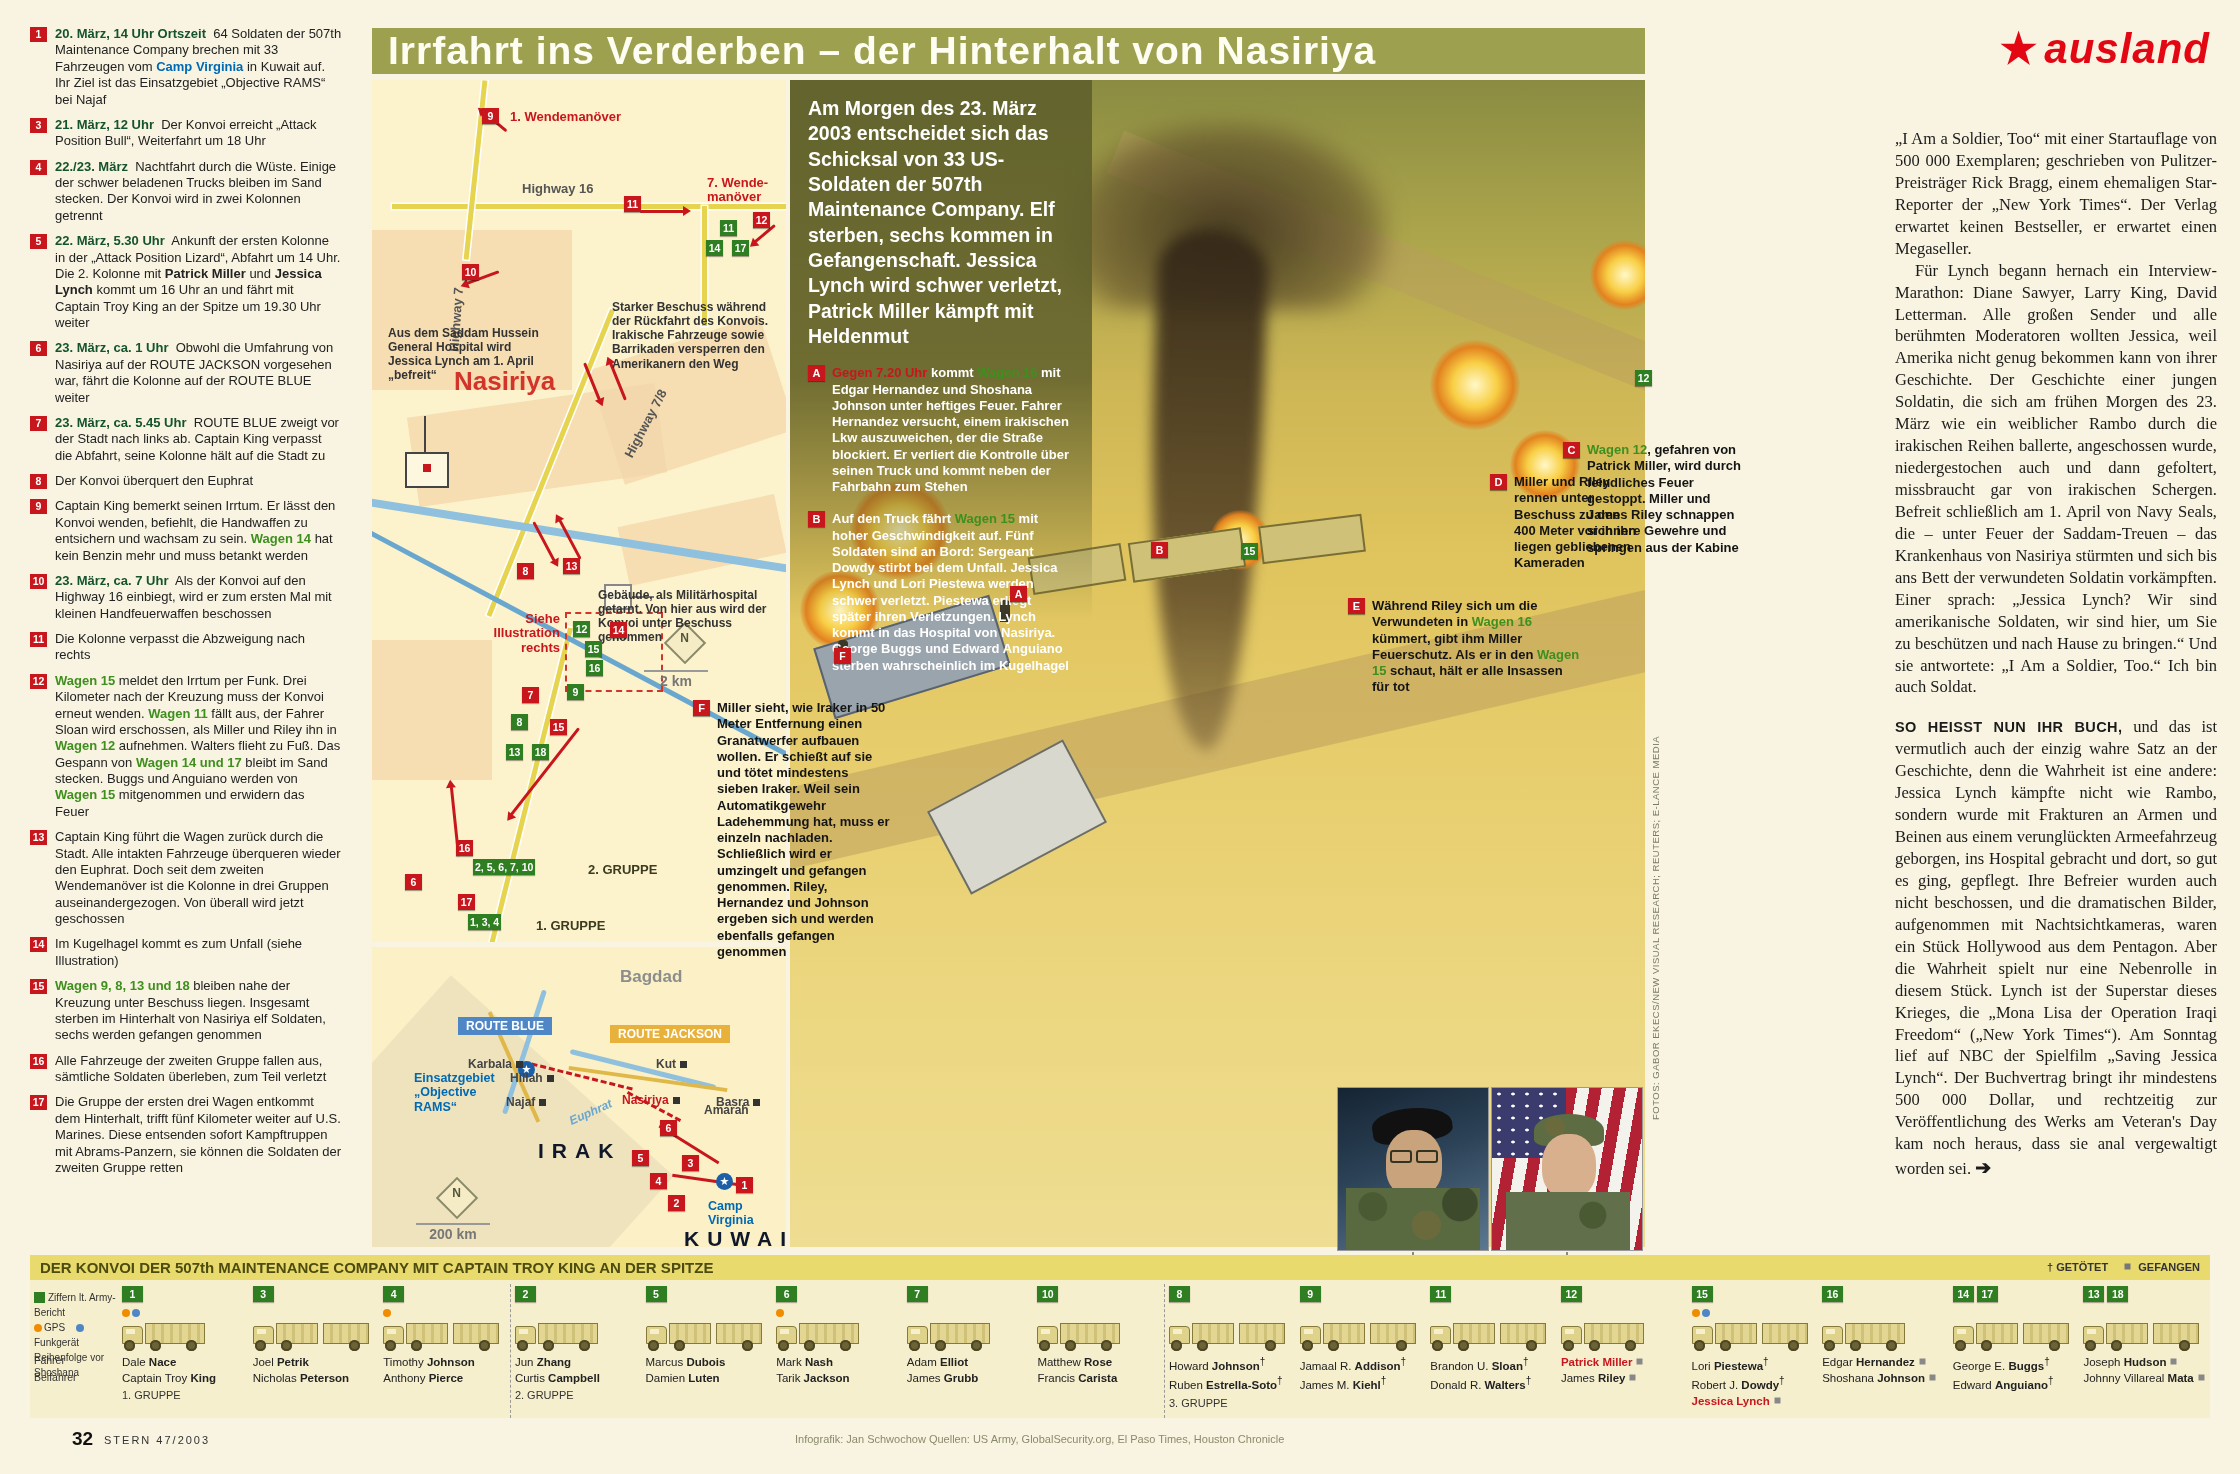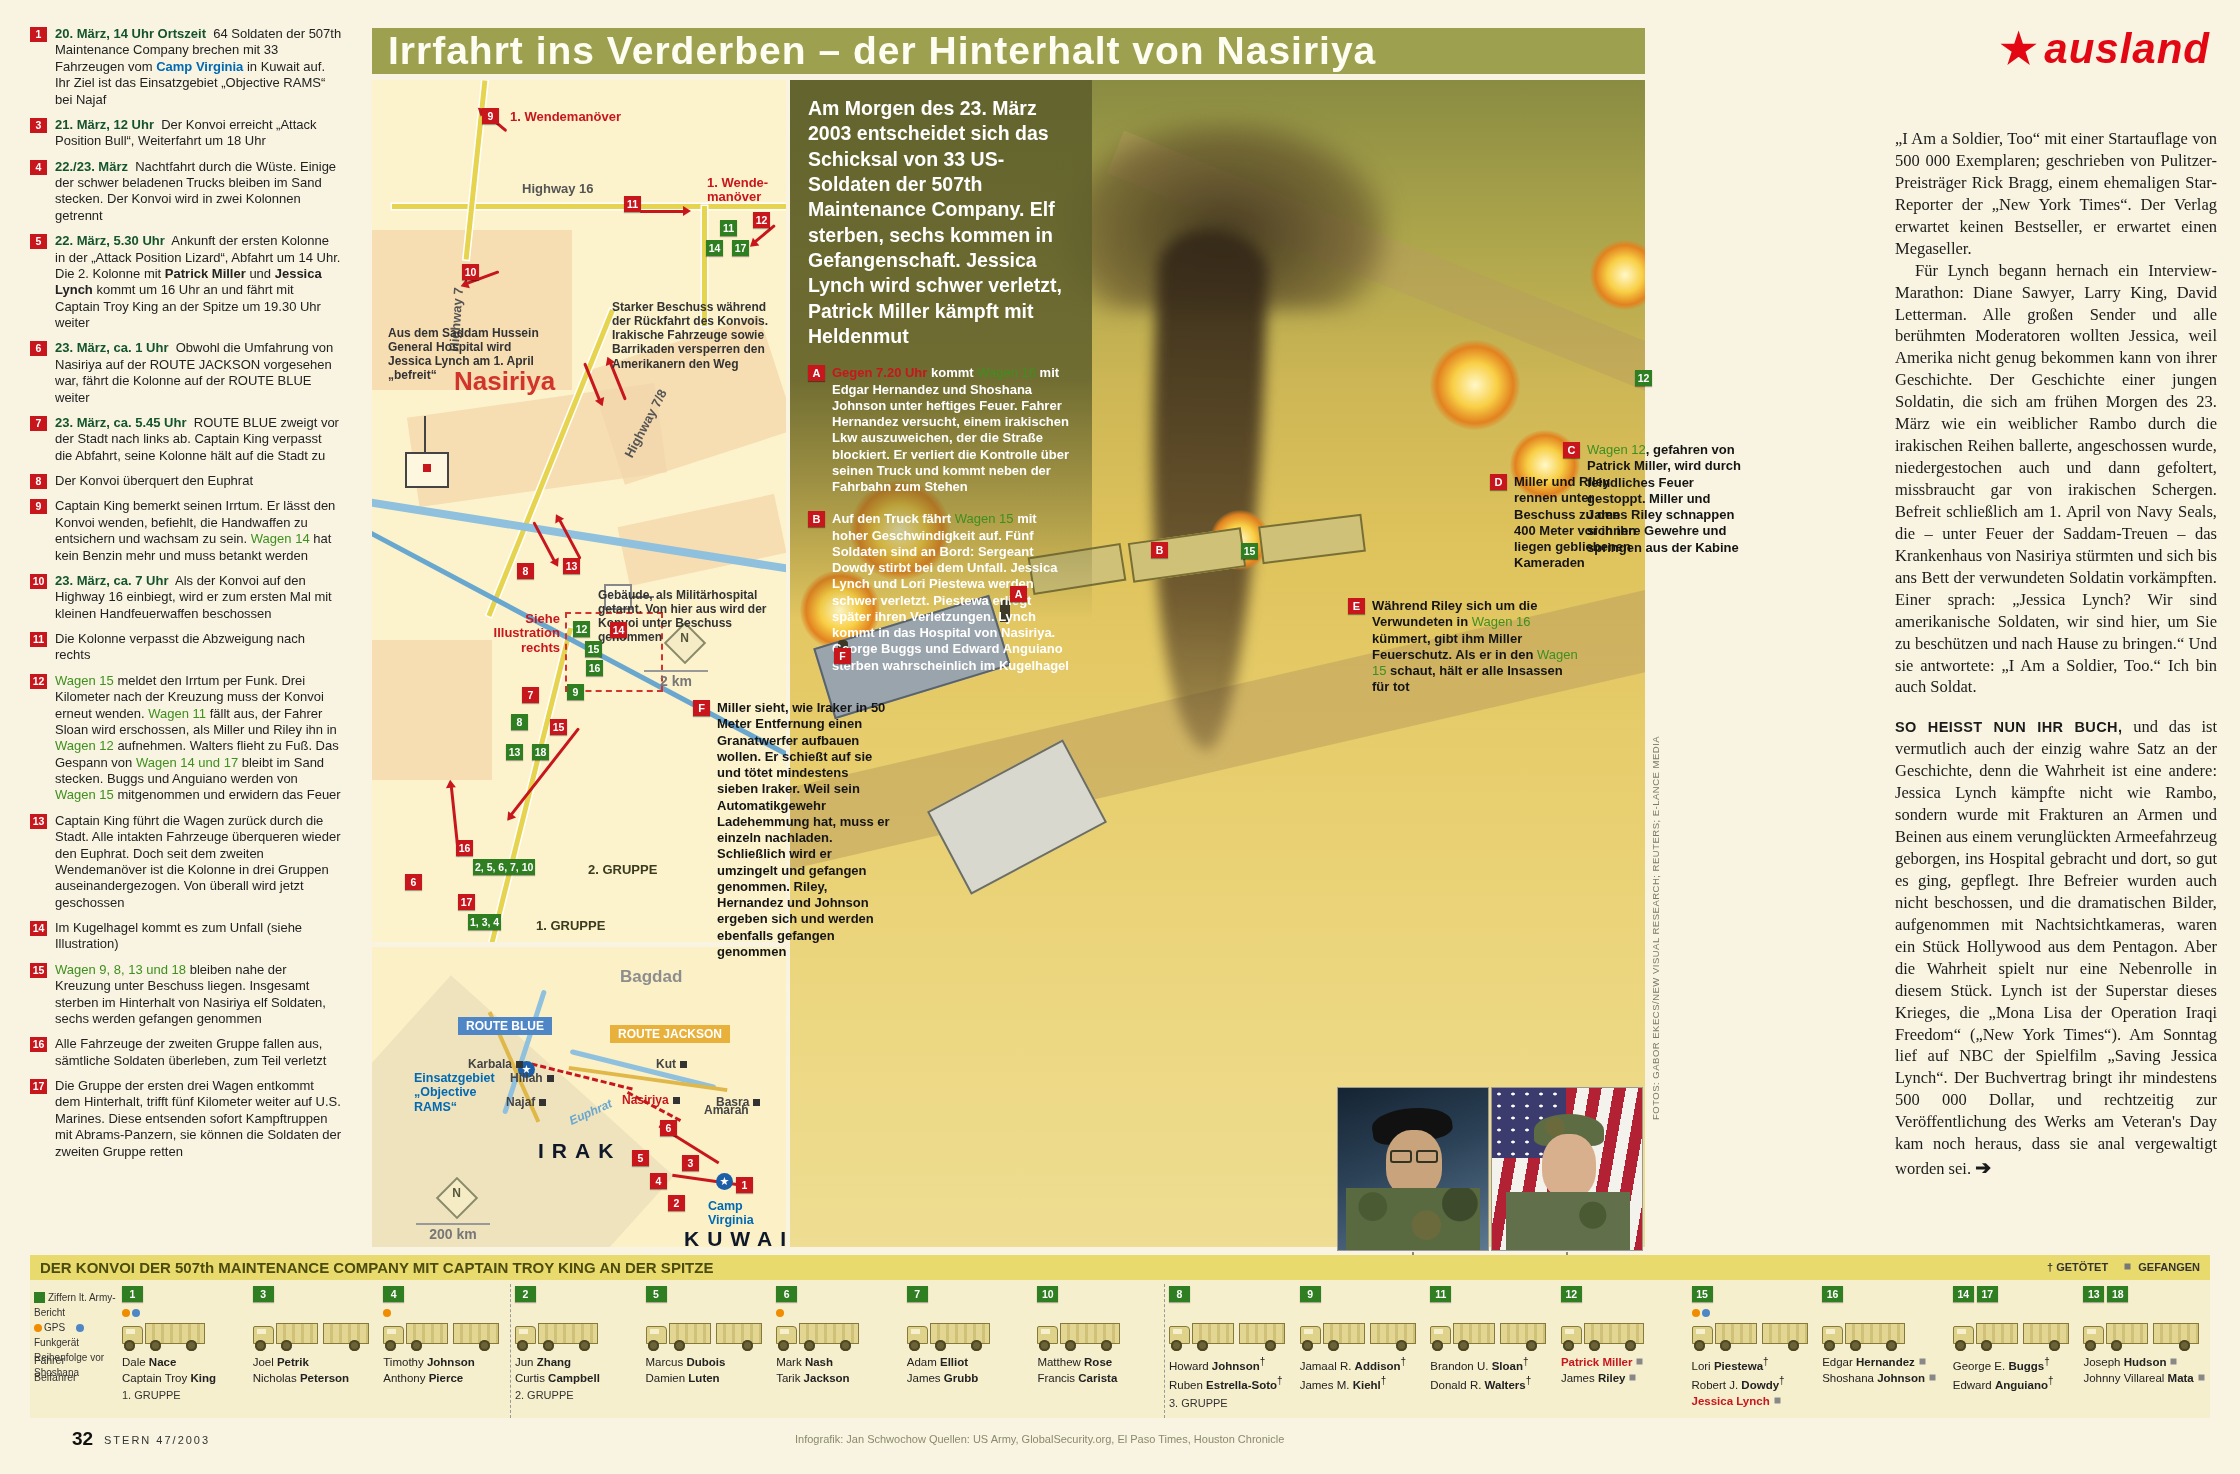--- a/index.html
+++ b/index.html
@@ -5,21 +5,21 @@
   html,body{margin:0;padding:0;background:#e8e4d2;}
   .page{position:relative;width:2240px;height:1474px;background:#f8f4e1;font-family:"Liberation Sans",sans-serif;overflow:hidden;}
 
   
   #timeline{position:absolute;left:30px;top:26px;width:312px;}
   .tl-item{position:relative;padding-left:25px;margin-bottom:9px;font-size:13px;line-height:1.26;color:#222;}
   .tl-num{position:absolute;left:0;top:1px;width:17px;height:15px;background:#c8161d;color:#fff;
           font-weight:bold;font-size:10.5px;text-align:center;line-height:15px;}
   .tl-date{color:#14532d;font-weight:bold;}
   .tok-r{color:#c8161d;font-weight:bold;}
-  .tok-g{color:#3f8f1f;font-weight:normal;}
+  .tok-g{color:#3f8f1f;font-weight:bold;}
   .tok-b{color:#0069b4;font-weight:bold;}
   .tok-s{font-weight:bold;}
   .tok-lead{font-family:"Liberation Sans",sans-serif;font-weight:bold;font-size:14.5px;letter-spacing:.4px;}
   .tok-ar{font-weight:bold;font-size:19px;}
 
   
   #headline{position:absolute;left:372px;top:28px;width:1273px;height:46px;background:#9da04e;
             color:#fdfdf2;font-weight:bold;font-size:39px;line-height:46px;padding-left:16px;
             letter-spacing:1px;white-space:nowrap;overflow:hidden;box-sizing:border-box;}
   #ausland{position:absolute;right:30px;top:24px;color:#e30613;font-style:italic;font-weight:bold;
@@ -225,21 +225,21 @@
     <div class="arrow-red" style="left:94px;top:196px;width:34px;transform:rotate(160deg)"></div>
     <div class="arrow-red" style="left:268px;top:130px;width:44px"></div>
     <div class="arrow-red" style="left:380px;top:152px;width:26px;transform:rotate(140deg)"></div>
     <div class="arrow-red" style="left:118px;top:690px;width:110px;transform:rotate(128deg)"></div>
     <div class="arrow-red" style="left:48px;top:740px;width:70px;transform:rotate(-96deg)"></div>
     <div class="compass" style="left:298px;top:548px">
         <span>N</span>
       </div>
   <div class="mlab red" style="left: 138px; top: 30px;">1. Wendemanöver</div>
       <div class="mlab road" style="left: 150px; top: 101px;">Highway 16</div>
-      <div class="mlab red" style="left: 335px; top: 96px; width: 78px;">1. Wende-manöver</div>
+      <div class="mlab red" style="left: 335px; top: 96px; width: 78px;">7. Wende-manöver</div>
       <div class="mlab road" style="left: 52px; top: 232px; transform: rotate(-86deg);">Highway 7</div>
       <div class="mlab ann" style="left: 16px; top: 246px; width: 152px;">Aus dem Saddam Hussein General Hospital wird Jessica Lynch am 1. April „befreit“</div>
       <div class="mlab city" style="left: 82px; top: 286px;">Nasiriya</div>
       <div class="mlab road" style="left: 236px; top: 336px; transform: rotate(-62deg);">Highway 7/8</div>
       <div class="mlab ann" style="left: 240px; top: 220px; width: 168px;">Starker Beschuss während der Rückfahrt des Konvois. Irakische Fahrzeuge sowie Barrikaden versperren den Amerikanern den Weg</div>
       <div class="mlab ann" style="left: 226px; top: 508px; width: 182px;">Gebäude, als Militärhospital getarnt. Von hier aus wird der Konvoi unter Beschuss genommen</div>
       <div class="mlab red right" style="left: 96px; top: 532px; width: 92px;">Siehe Illustration rechts</div>
       <div class="mlab grp" style="left: 216px; top: 782px;">2. GRUPPE</div>
       <div class="mlab grp" style="left: 164px; top: 838px;">1. GRUPPE</div>
       <div class="mlab scale" style="left: 272px; top: 590px; width: 64px;">2 km</div>

